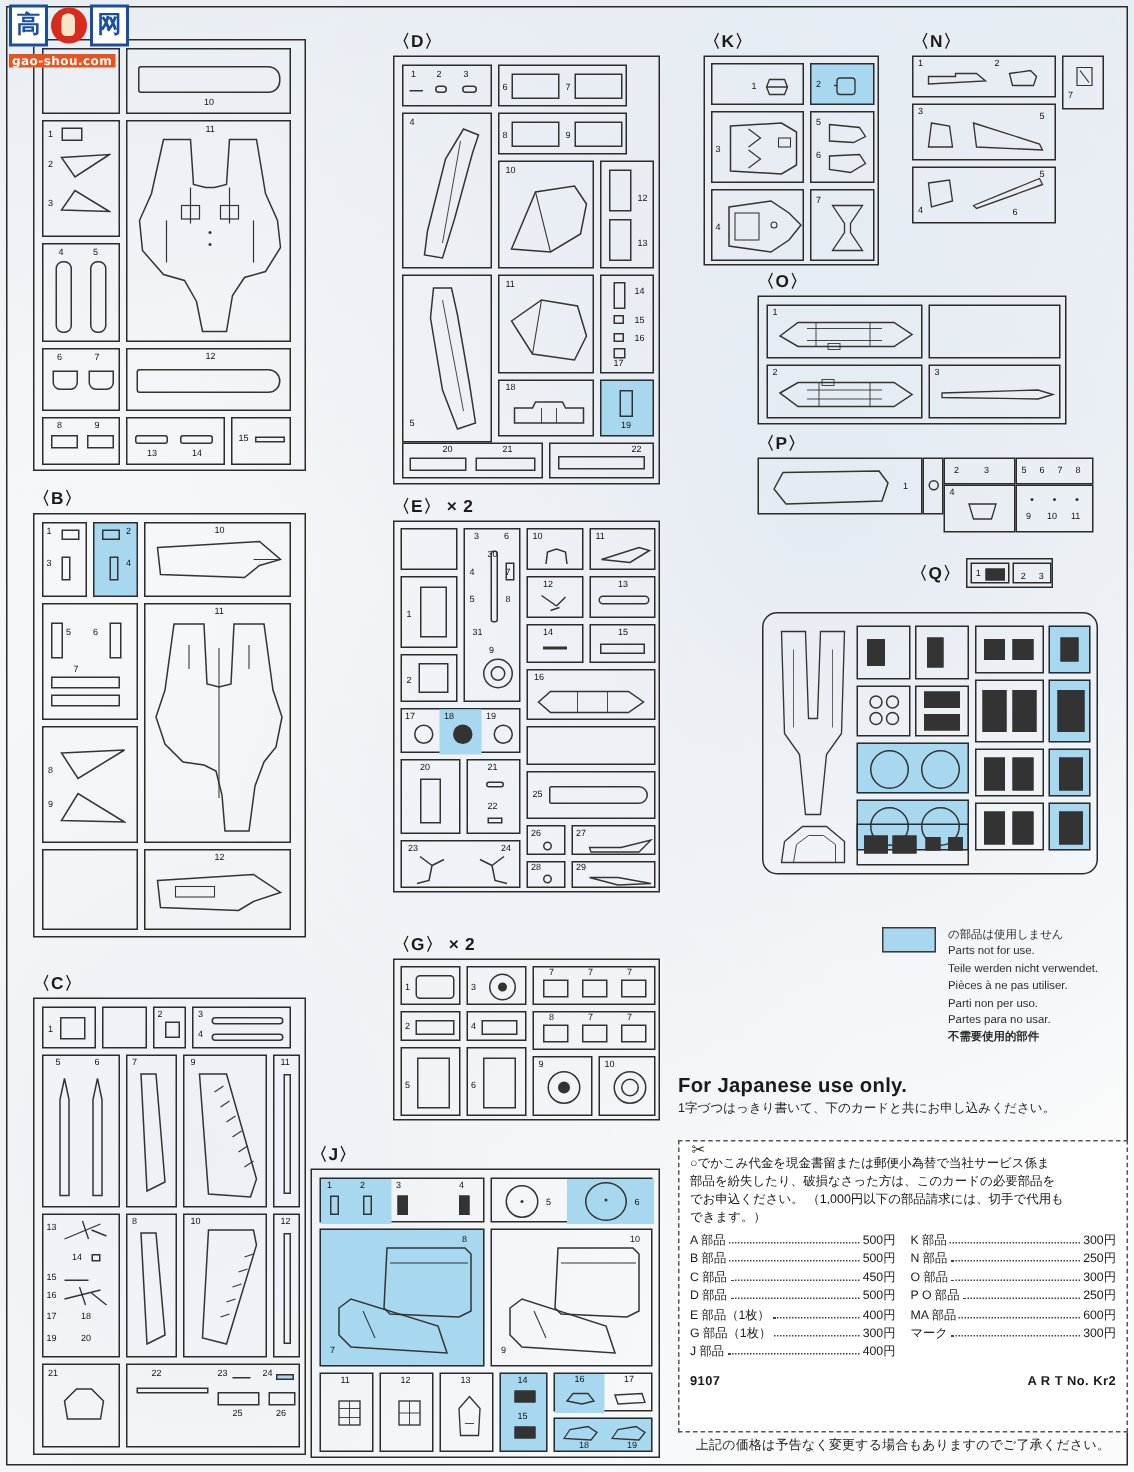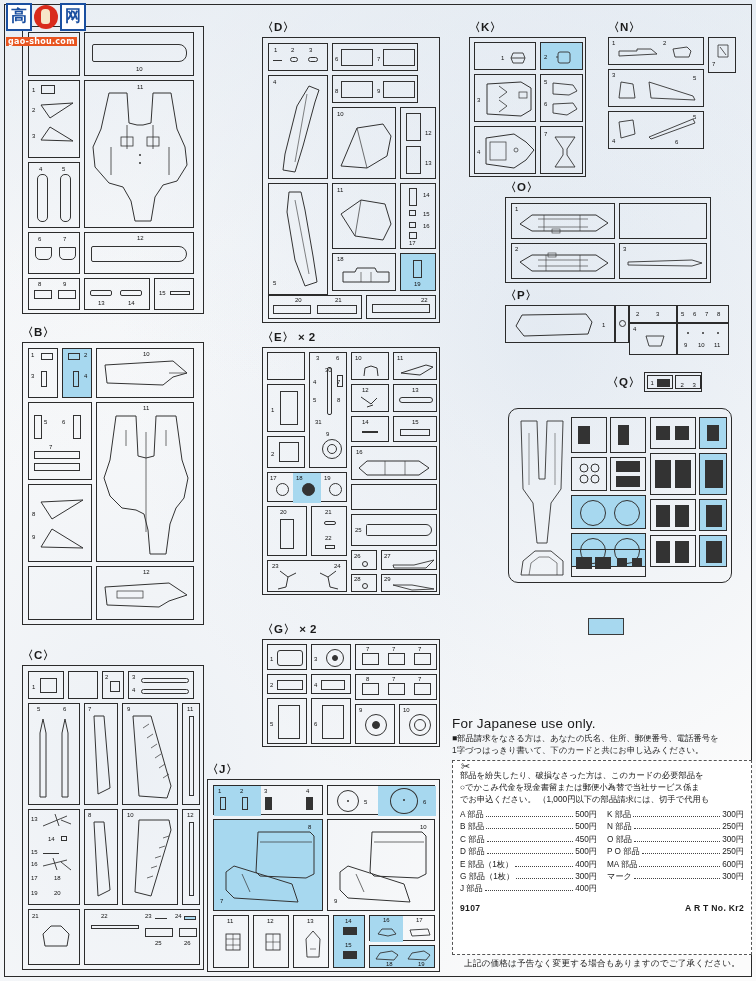--- a/index.html
+++ b/index.html
@@ -51,21 +51,21 @@
   
   .legend{position:absolute;left:588px;top:617px;width:164px;}
   .legend-row{display:flex;align-items:flex-start;}
   .legend-swatch{width:34px;height:15px;background:#a7d8ef;border:1px solid #3a3a3a;
                  flex:0 0 auto;margin-right:8px;margin-top:1px;}
   .legend-lines{font-size:7.6px;line-height:11.4px;color:#2a2a2a;}
   .legend-lines .cn{font-weight:bold;}
 
   
   .jp-block{position:absolute;left:452px;top:716px;width:300px;}
-  .jp-title{font-size:13.5px;font-weight:normal;letter-spacing:.2px;margin-bottom:2px;}
+  .jp-title{font-size:13.5px;font-weight:bold;letter-spacing:.2px;margin-bottom:2px;}
   .jp-note{font-size:8.4px;line-height:11.6px;color:#1d1d1d;}
 
   
   .card{position:absolute;left:452px;top:760px;width:300px;height:195px;
         border:1px dashed #555;box-sizing:border-box;background:#fff;padding:4px 7px 0 7px;}
   .scissors{position:absolute;left:8px;top:-1px;font-size:11px;color:#333;}
   .card-hdr{text-align:center;font-size:9px;margin-top:10px;letter-spacing:.5px;}
   .card-hdr .rule{display:inline-block;width:22px;border-top:1px solid #333;
                   vertical-align:3px;margin:0 4px;}
   .pill{margin:3px 0 0 0;height:19px;border:1px solid #2b2b2b;border-radius:10px;
@@ -964,35 +964,44 @@
         <div class="sh" style="left:23px;top:7px;width:16px;height:12px;background:#333;"></div>
         <div class="sh" style="left:45px;top:8px;width:10px;height:9px;background:#333;"></div>
         <div class="sh" style="left:60px;top:8px;width:10px;height:9px;background:#333;"></div>
       </div>
     </div>
   </div>
 
   <div class="legend">
     <div class="legend-row">
       <div class="legend-swatch"></div>
+      <div class="legend-lines">
+        <div>の部品は使用しません</div>
+        <div>Parts not for use.</div>
+        <div>Teile werden nicht verwendet.</div>
+        <div>Pièces à ne pas utiliser.</div>
+        <div>Parti non per uso.</div>
+        <div>Partes para no usar.</div>
+        <div class="cn">不需要使用的部件</div>
+      </div>
     </div>
   </div>
 
   <div class="jp-block">
     <div class="jp-title">For Japanese use only.</div>
-    <div class="jp-note">■部品請求をなさる方は、あなたの氏名、住所、郵便番号、電話番号を</div>
     <div class="jp-note">1字づつはっきり書いて、下のカードと共にお申し込みください。</div>
   </div>
 
   <div class="card">
     <div class="scissors">✂</div>
     <div class="card-body">
+      <div>○でかこみ代金を現金書留または郵便小為替で当社サービス係ま</div>
       <div>部品を紛失したり、破損なさった方は、このカードの必要部品を</div>
-      <div>○でかこみ代金を現金書留または郵便小為替で当社サービス係ま</div>
       <div>でお申込ください。 （1,000円以下の部品請求には、切手で代用も</div>
+      <div>できます。）</div>
     </div>
     <div class="price-cols">
       <div class="price-col" id="price-left">
           <div class="price-row">
             <span class="nm">A 部品</span>
             <span class="dots"></span>
             <span class="amt">500円</span>
           </div>
           <div class="price-row">
             <span class="nm">B 部品</span>

